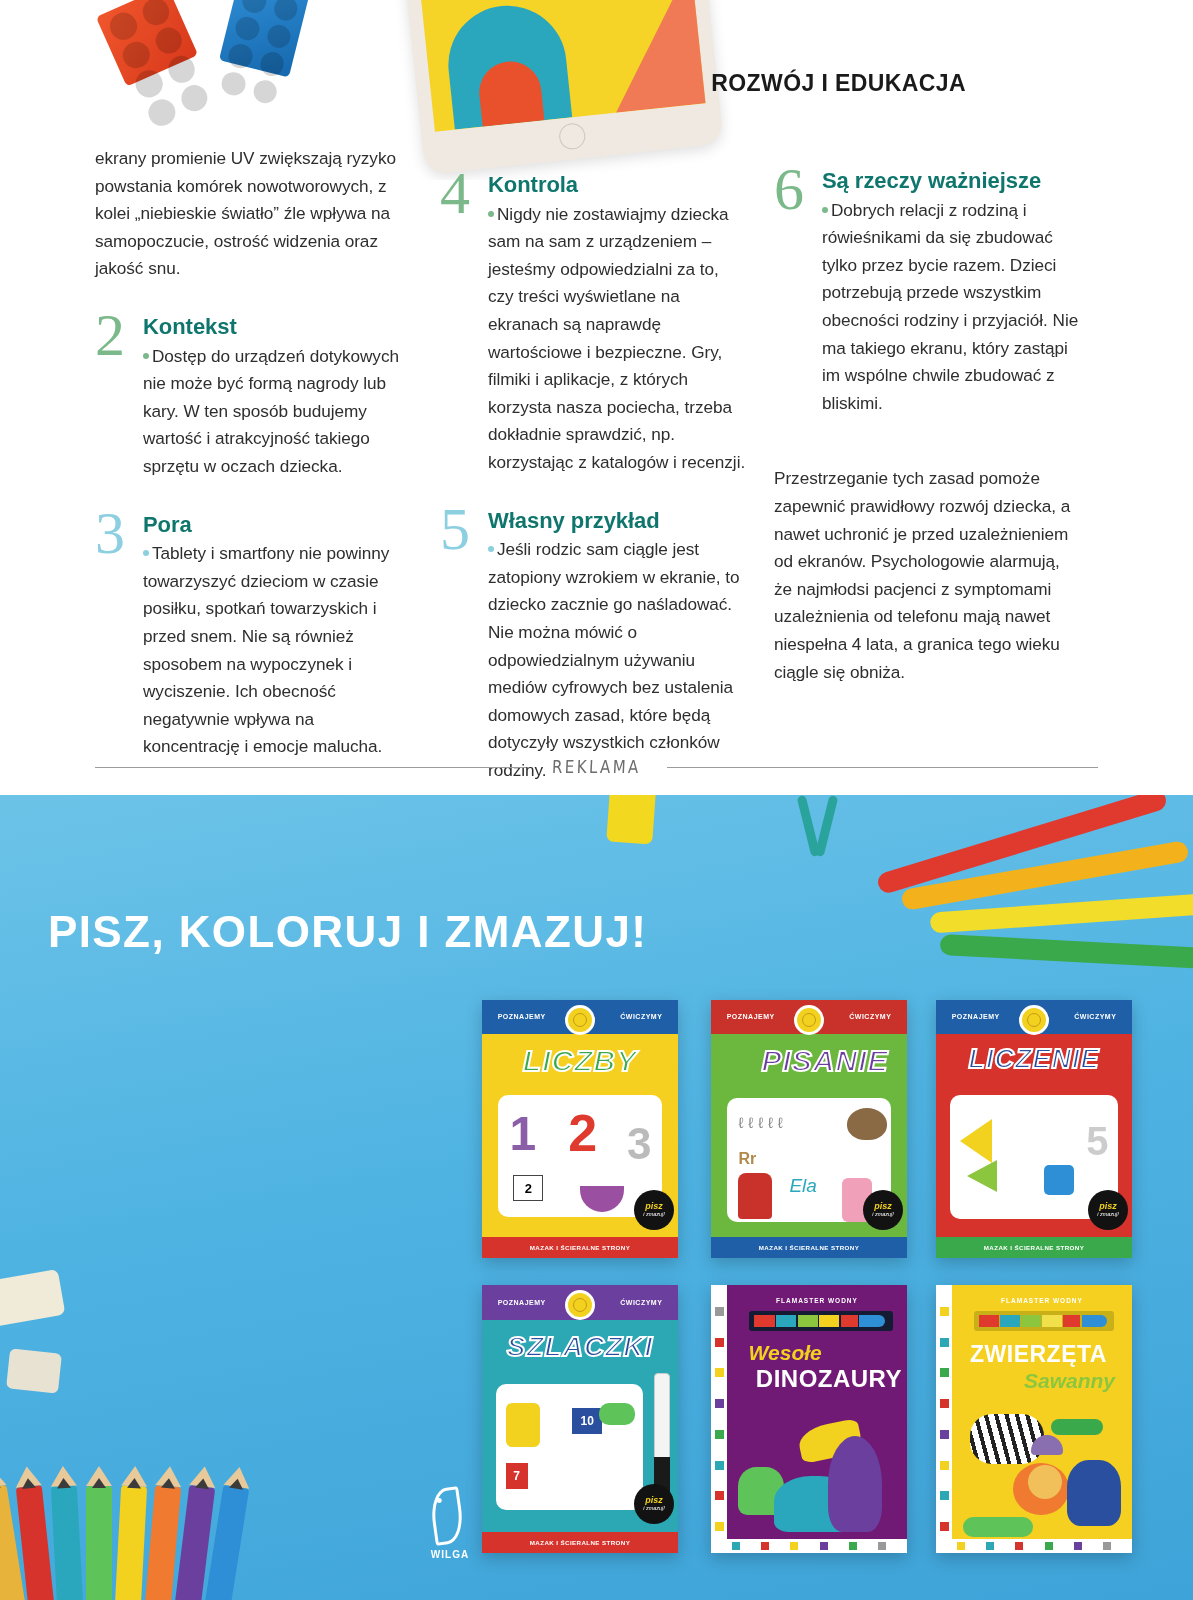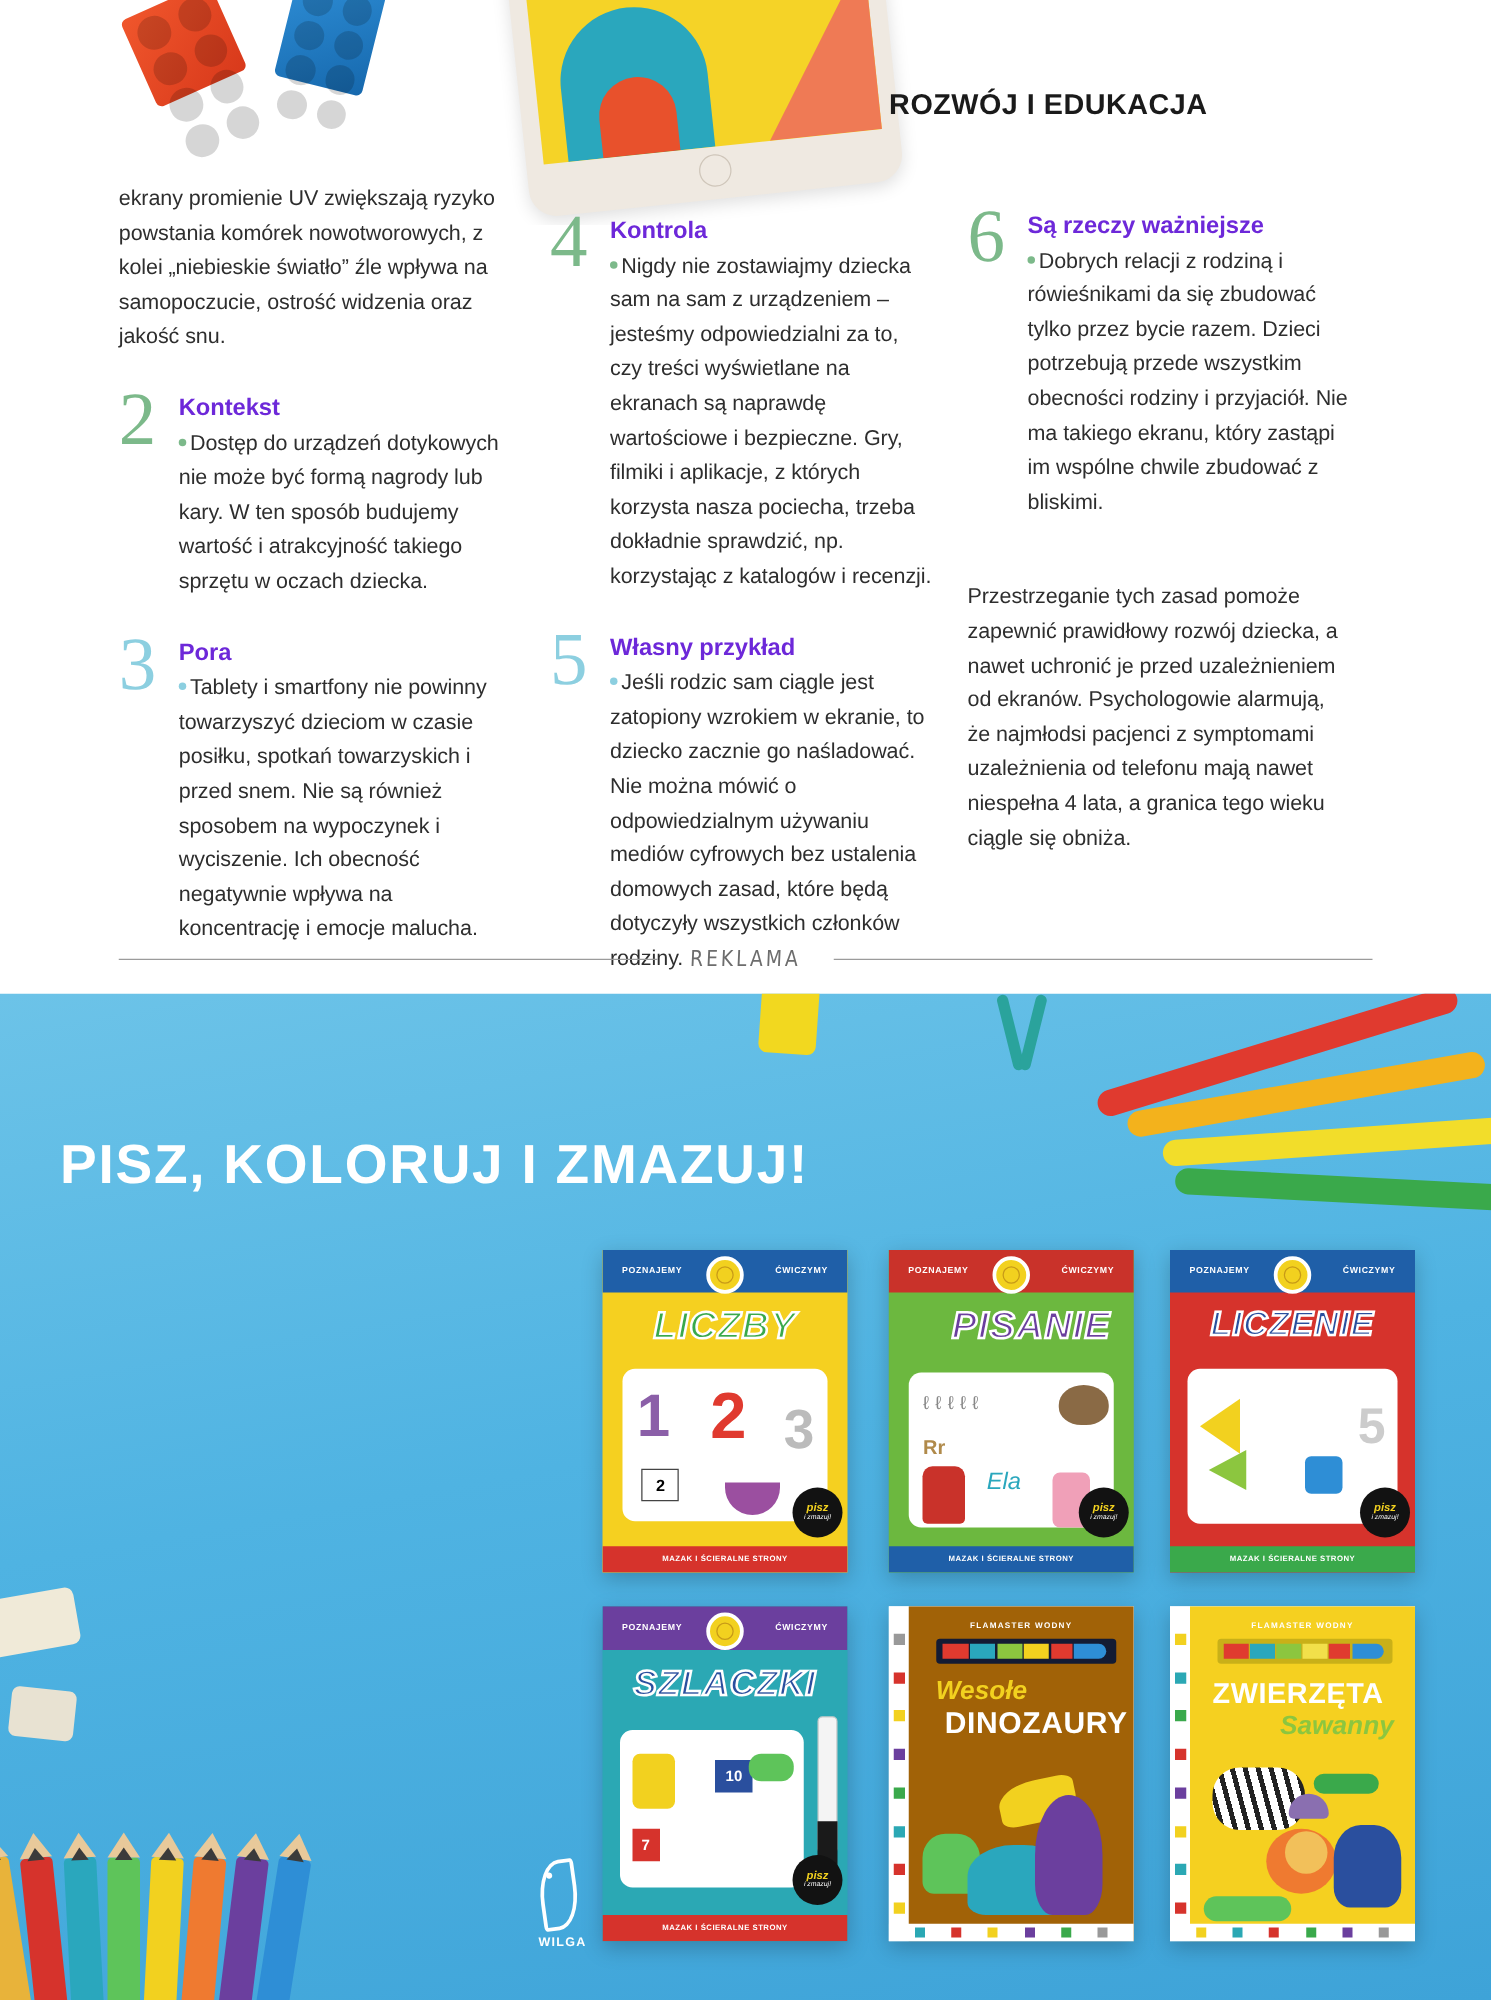--- a/index.html
+++ b/index.html
@@ -37,21 +37,21 @@
   .col p { margin-bottom:0; }
   .col p.gap { margin-top:48px; }
 
   .item { position:relative; margin-top:30px; }
   .item .num { position:absolute; left:0; top:-6px; font-size:60px; line-height:56px; font-weight:normal; font-family:"Liberation Serif", serif; }
   .item .num.green { color:#7cb98a; }
   .item .num.blue { color:#8ccfe0; }
   .item .dot { display:inline-block; width:6px; height:6px; border-radius:50%; vertical-align:middle; margin:0 3px 3px 0; }
   .item .dot.green { background:#7cb98a; }
   .item .dot.blue { background:#8ccfe0; }
-  .item .head { font-weight:bold; font-size:19px; color:#6d28d9; }
+  .item .head { font-weight:bold; font-size:22px; color:#0f766e; }
   .item .ind1 { padding-left:48px; }
   .item .ind2 { padding-left:48px; }
 
   
   .rule { position:absolute; left:95px; top:758px; width:1003px; display:flex; align-items:center; gap:26px; }
   .rule .line { flex:1; height:1px; background:#9b9b9b; }
   .rule .word { font-size:15px; letter-spacing:2.4px; color:#6d6d6d; font-family:"DejaVu Sans", sans-serif; transform:scaleY(1.18) skewX(-3deg); }
 
   
   .ad { position:absolute; left:0; top:795px; width:1193px; height:805px; background:linear-gradient(170deg,#6cc3e8 0%,#4fb3e2 45%,#3ea3d8 100%); overflow:hidden; }
@@ -306,21 +306,21 @@
       <div style="position:absolute;left:0;top:0;bottom:0;width:16px;background:#fff;display:flex;flex-direction:column;justify-content:space-evenly;align-items:center;">
         <i style="width:9px;height:9px;background:#999"></i>
           <i style="width:9px;height:9px;background:#d6332c"></i>
         <i style="width:9px;height:9px;background:#f2d11f"></i>
           <i style="width:9px;height:9px;background:#6b3f9e"></i>
         <i style="width:9px;height:9px;background:#3aa94b"></i>
           <i style="width:9px;height:9px;background:#2ba8b4"></i>
         <i style="width:9px;height:9px;background:#d6332c"></i>
           <i style="width:9px;height:9px;background:#f2d11f"></i>
       </div>
-      <div style="position:absolute;left:16px;right:0;top:0;bottom:0;background:#a16207;padding-left:16px;">
+      <div style="position:absolute;left:16px;right:0;top:0;bottom:0;background:#701a75;padding-left:16px;">
         <div style="position:absolute;left:0;right:0;top:12px;text-align:center;color:#fff;font-size:6.5px;font-weight:bold;letter-spacing:1px;">FLAMASTER WODNY</div>
         <div style="position:absolute;left:12%;right:8%;top:26px;height:20px;background:#141b33;border-radius:3px;">
           <i style="position:absolute;left:4%;top:4px;width:14%;height:12px;background:#e03a2f"></i>
           <i style="position:absolute;left:19%;top:4px;width:14%;height:12px;background:#2aa7bd"></i>
           <i style="position:absolute;left:34%;top:4px;width:14%;height:12px;background:#8cc63f"></i>
           <i style="position:absolute;left:49%;top:4px;width:14%;height:12px;background:#f2d11f"></i>
           <i style="position:absolute;left:64%;top:4px;width:12%;height:12px;background:#e03a2f"></i>
           <i style="position:absolute;left:77%;top:4px;width:18%;height:12px;background:#2e8ed6;border-radius:0 8px 8px 0"></i>
         </div>
         <div style="position:absolute;left:12%;top:56px;font-size:21px;font-weight:bold;font-style:italic;color:#f2d11f;">Wesołe</div>

